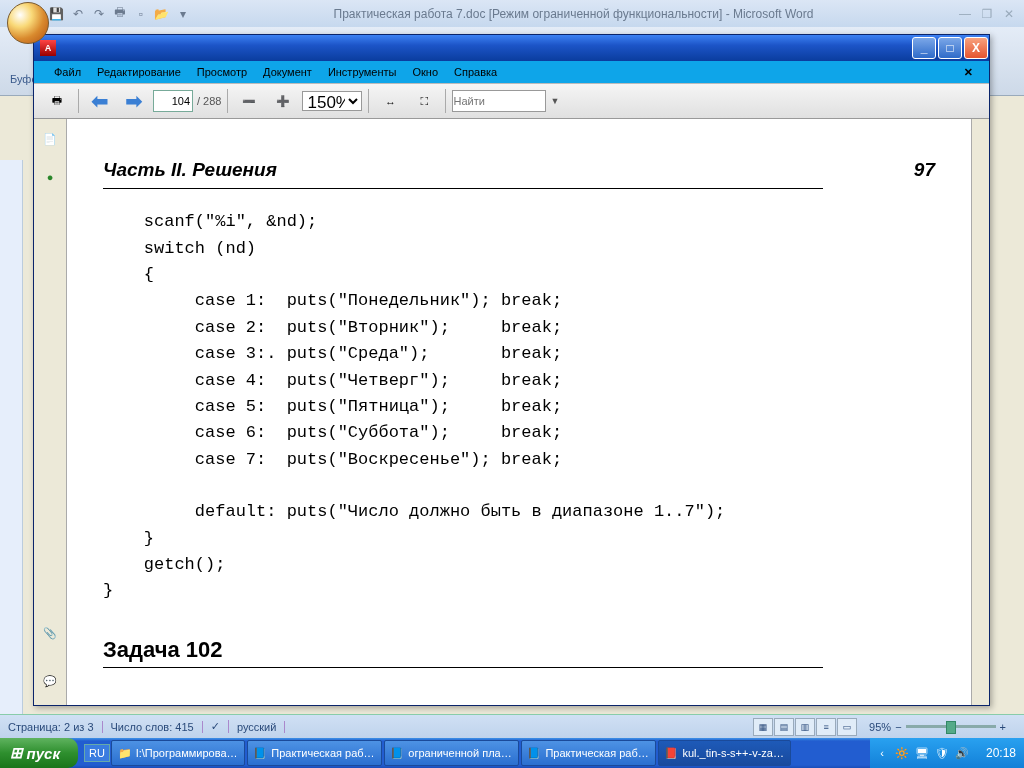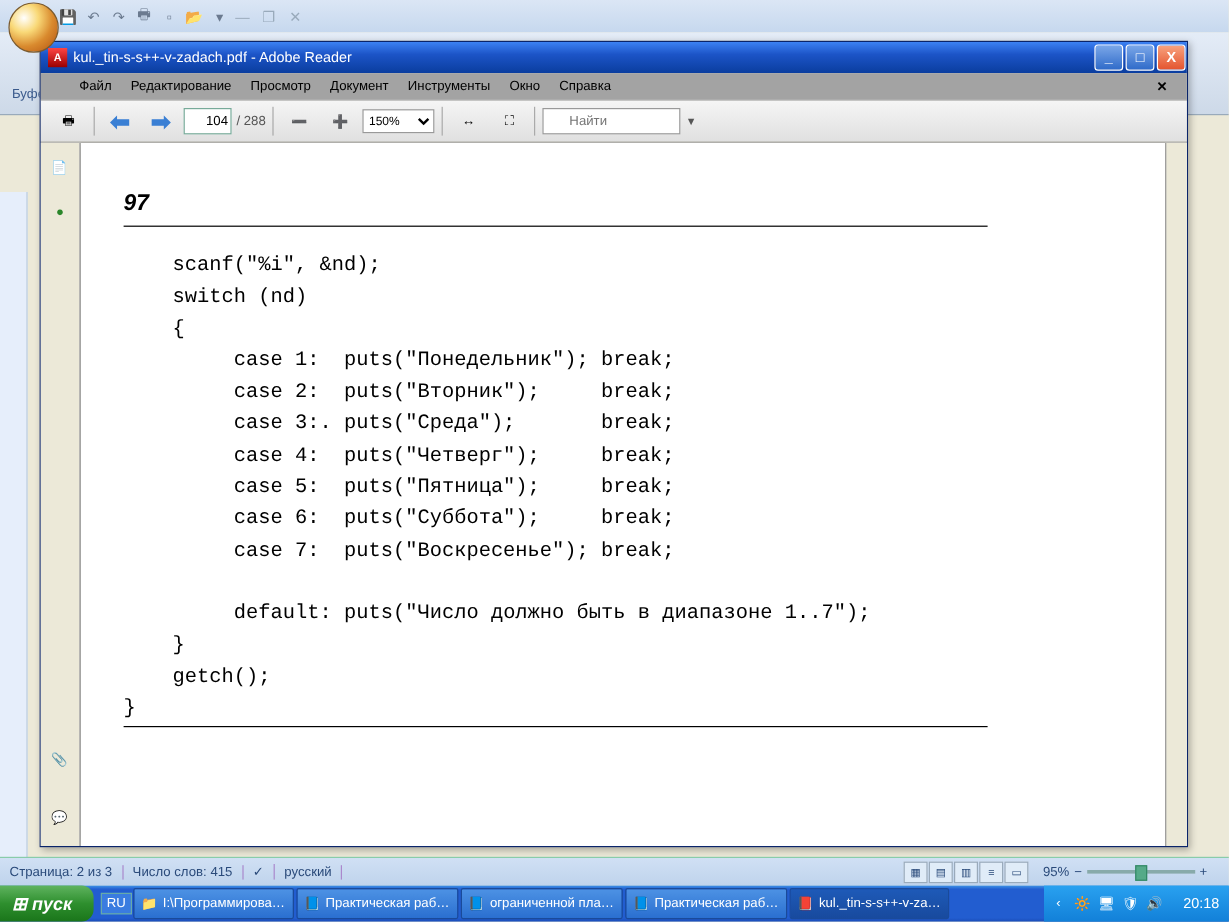--- a/index.html
+++ b/index.html
@@ -19,29 +19,29 @@
 .word-status-item{padding:0 8px;border-right:1px solid #a8c}
 
 .ruler-v{position:absolute;left:0;top:160px;bottom:53px;width:22px;background:#e6eefb;border-right:1px solid #bcd}
 
 .adobe-window{position:absolute;left:33px;top:34px;width:955px;height:670px;border:1px solid #0a246a;box-shadow:2px 2px 6px rgba(0,0,0,0.3);background:#ece9d8;display:flex;flex-direction:column}
 .adobe-titlebar{height:26px;background:linear-gradient(#3c81f3,#1c54c7 40%,#0a3d9e);display:flex;align-items:center;color:#fff;font-size:12px;padding-left:6px}
 .adobe-icon{width:16px;height:16px;background:linear-gradient(#f44,#900);margin-right:5px;display:flex;align-items:center;justify-content:center;font-size:9px;font-weight:bold}
 .adobe-ctrl{margin-left:auto;display:flex}
 .adobe-ctrl-btn{width:22px;height:20px;margin:2px 1px;display:flex;align-items:center;justify-content:center;font-family:Arial;font-weight:bold;border:1px solid #fff;border-radius:3px;background:linear-gradient(#7ba7e8,#2f6bc9)}
 .adobe-close{background:linear-gradient(#f8a27e,#e4542f)!important;color:#fff}
-.adobe-menu{height:22px;background:#a3a3a3;display:flex;align-items:center;font-size:11px;padding-left:24px;border-bottom:1px solid #bbb}
+.adobe-menu{height:22px;background:#0ea5e9;display:flex;align-items:center;font-size:11px;padding-left:12px;border-bottom:1px solid #bbb}
 .adobe-menu span{padding:3px 8px}
 .adobe-menu-close{margin-left:auto;margin-right:8px;font-family:Arial;font-weight:bold}
 .adobe-toolbar{height:34px;background:linear-gradient(#f5f5f5,#e0e0e0);border-bottom:1px solid #999;display:flex;align-items:center;padding-left:8px;gap:4px}
 .tb-btn{width:28px;height:28px;display:flex;align-items:center;justify-content:center;border:1px solid transparent;border-radius:3px}
 .tb-sep{width:1px;height:24px;background:#aaa;margin:0 2px}
 .tb-input{width:34px;height:18px;border:1px solid #7a9;text-align:right;font-size:11px;background:#fff}
-.tb-select{width:60px;height:20px;border:1px solid #999;font-size:10px;background:#fff}
-.tb-find{width:90px;height:18px;border:1px solid #999;font-size:11px;padding-left:21px;background:#fff}
+.tb-select{width:60px;height:20px;border:1px solid #999;font-size:17px;background:#fff}
+.tb-find{width:90px;height:18px;border:1px solid #999;font-size:11px;padding-left:0;background:#fff}
 .nav-arrow{font-size:20px;font-weight:bold}
 .nav-left{color:#3a7fd4}
 .nav-right{color:#3a7fd4}
 
 .adobe-content{flex:1;display:flex;background:#f5f5f0;overflow:hidden}
 .adobe-sidebar{width:32px;background:#ece9d8;border-right:1px solid #aaa;display:flex;flex-direction:column;align-items:center;padding-top:10px;gap:18px}
 .sb-icon{width:20px;height:20px;display:flex;align-items:center;justify-content:center}
 .adobe-page-area{flex:1;background:#5a5a56;display:flex;justify-content:center;overflow:hidden;position:relative}
 .adobe-scroll{width:17px;background:#ece9d8;border-left:1px solid #aaa}
 .page{width:850px;background:#fff;margin-top:0;box-shadow:0 0 8px rgba(0,0,0,0.5);padding:36px 36px 0 36px;font-family:'Courier New',monospace;font-size:17px;line-height:1.55;position:relative}
@@ -73,38 +73,38 @@
   <div class="office-orb"></div>
   <div class="qat">
     <span class="qat-item">💾</span>
     <span class="qat-item">↶</span>
     <span class="qat-item">↷</span>
     <span class="qat-item">🖶</span>
     <span class="qat-item">▫</span>
     <span class="qat-item">📂</span>
     <span class="qat-item">▾</span>
   </div>
+  <div class="word-title-text">Практическая работа 7.doc [Режим ограниченной функциональности] - Microsoft Word</div>
   <div class="word-ctrl">
     <span>—</span>
     <span>❐</span>
     <span>✕</span>
   </div>
 </div>
 <div class="word-ribbon-bg">
   <div class="word-tabs">
       <span>Вс</span>
     </div>
   <div style="margin-left:10px;margin-top:20px;color:#3a5a8c">Буфе</div>
 </div>
 <div class="ruler-v"></div>
 
 <div class="adobe-window">
   <div class="adobe-titlebar">
     <div class="adobe-icon">A</div>
-    <span>kul._tin-s-s++-v-zadach.pdf - Adobe Reader</span>
     <div class="adobe-ctrl">
       <div class="adobe-ctrl-btn">_</div>
       <div class="adobe-ctrl-btn">□</div>
       <div class="adobe-ctrl-btn adobe-close">X</div>
     </div>
   </div>
   <div class="adobe-menu">
     <span>Файл</span>
     <span>Редактирование</span>
     <span>Просмотр</span>
@@ -136,38 +136,40 @@
     <div class="adobe-sidebar">
       <div class="sb-icon">📄</div>
       <div class="sb-icon" style="color:#2a862a">●</div>
       <div style="flex:1"></div>
       <div class="sb-icon" style="margin-bottom:10px;color:#888">📎</div>
       <div class="sb-icon" style="margin-bottom:14px;color:#d9a020">💬</div>
     </div>
     <div class="adobe-page-area">
       <div class="page">
         <div class="page-header">
+          <span>Часть II. Решения</span>
           <span>97</span>
         </div>
         <hr class="page-hr">
         <div class="code">    <span>scanf("%i", &amp;nd);</span>
     <span class="kw">switch</span><span> (nd)</span>
     <span>{</span>
          <span class="kw">case</span><span> 1:  puts("Понедельник"); </span><span class="kw">break</span><span>;</span>
          <span class="kw">case</span><span> 2:  puts("Вторник");     </span><span class="kw">break</span><span>;</span>
          <span class="kw">case</span><span> 3:. puts("Среда");       </span><span class="kw">break</span><span>;</span>
          <span class="kw">case</span><span> 4:  puts("Четверг");     </span><span class="kw">break</span><span>;</span>
          <span class="kw">case</span><span> 5:  puts("Пятница");     </span><span class="kw">break</span><span>;</span>
          <span class="kw">case</span><span> 6:  puts("Суббота");     </span><span class="kw">break</span><span>;</span>
          <span class="kw">case</span><span> 7:  puts("Воскресенье"); </span><span class="kw">break</span><span>;</span>
 
          <span class="kw">default</span><span>: puts("Число должно быть в диапазоне 1..7");</span>
     <span>}</span>
     <span>getch();</span>
 <span>}</span></div>
+        <div class="task-title">Задача 102</div>
         <hr class="page-hr">
       </div>
     </div>
     <div class="adobe-scroll"></div>
   </div>
 </div>
 
 <div class="word-status">
   <span class="word-status-item">Страница: 2 из 3</span>
   <span class="word-status-item">Число слов: 415</span>

